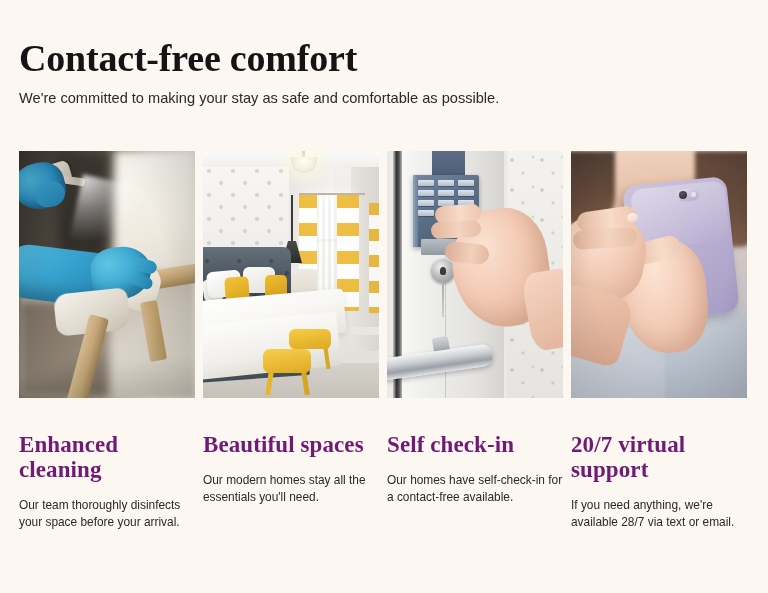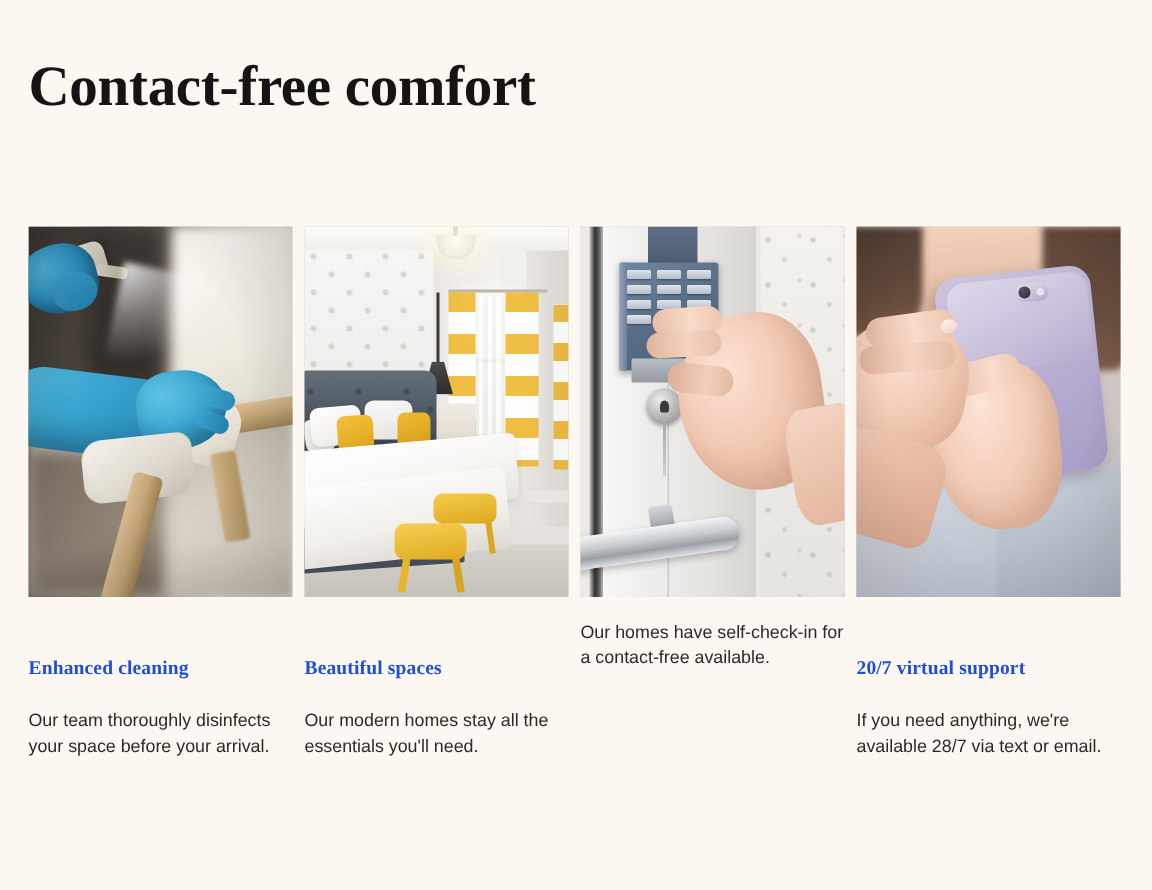--- a/index.html
+++ b/index.html
@@ -64,24 +64,24 @@
     position: relative;
     width: 176px;
     height: 247px;
     overflow: hidden;
     background: #cfcfcf;
   }
   .photo > * { position: absolute; }
 
   .card-title {
     font-family: "Liberation Serif", "DejaVu Serif", serif;
-    font-size: 13px;
+    font-size: 23px;
     line-height: 25px;
     font-weight: 700;
-    color: #1d4ed8;
+    color: #701a75;
     margin: 34px 0 0 0;
     letter-spacing: 0.1px;
   }
   .card-body {
     font-family: Liberation Sans, sans-serif;
     font-size: 11.9px;
     line-height: 17px;
     color: #2B2A28;
     margin: 15px 0 0 0;
     width: 176px;
@@ -631,20 +631,21 @@
     background: radial-gradient(ellipse at 50% 40%, rgba(0,0,0,0) 55%, rgba(0,0,0,.12) 100%);
   }
 </style>
 </head>
 <body>
 
 <div class="page">
 
   <div class="header">
     <h1 class="headline">Contact-free comfort</h1>
+    <p class="subhead">We're committed to making your stay as safe and comfortable as possible.</p>
   </div>
 
   <div class="cards">
 
     <div class="card">
       <div class="photo">
         <div class="p1-bg"></div>
         <div class="p1-darkcurtain"></div>
         <div class="p1-window"></div>
         <div class="p1-sofa"></div>
@@ -740,20 +741,21 @@
         <div class="p3-keyhole"></div>
         <div class="p3-keyshaft"></div>
         <div class="p3-palm"></div>
         <div class="p3-wrist"></div>
         <div class="p3-finger"></div>
         <div class="p3-finger-b"></div>
         <div class="p3-thumb"></div>
         <div class="p3-handle-base"></div>
         <div class="p3-handle"></div>
       </div>
+      <h3 class="card-title">Self check-in</h3>
       <p class="card-body">Our homes have self-check-in for a contact-free available.</p>
     </div>
 
     <div class="card">
       <div class="photo">
         <div class="p4-bg"></div>
         <div class="p4-neck"></div>
         <div class="p4-hairL"></div>
         <div class="p4-hairR"></div>
         <div class="p4-shoulder"></div>

